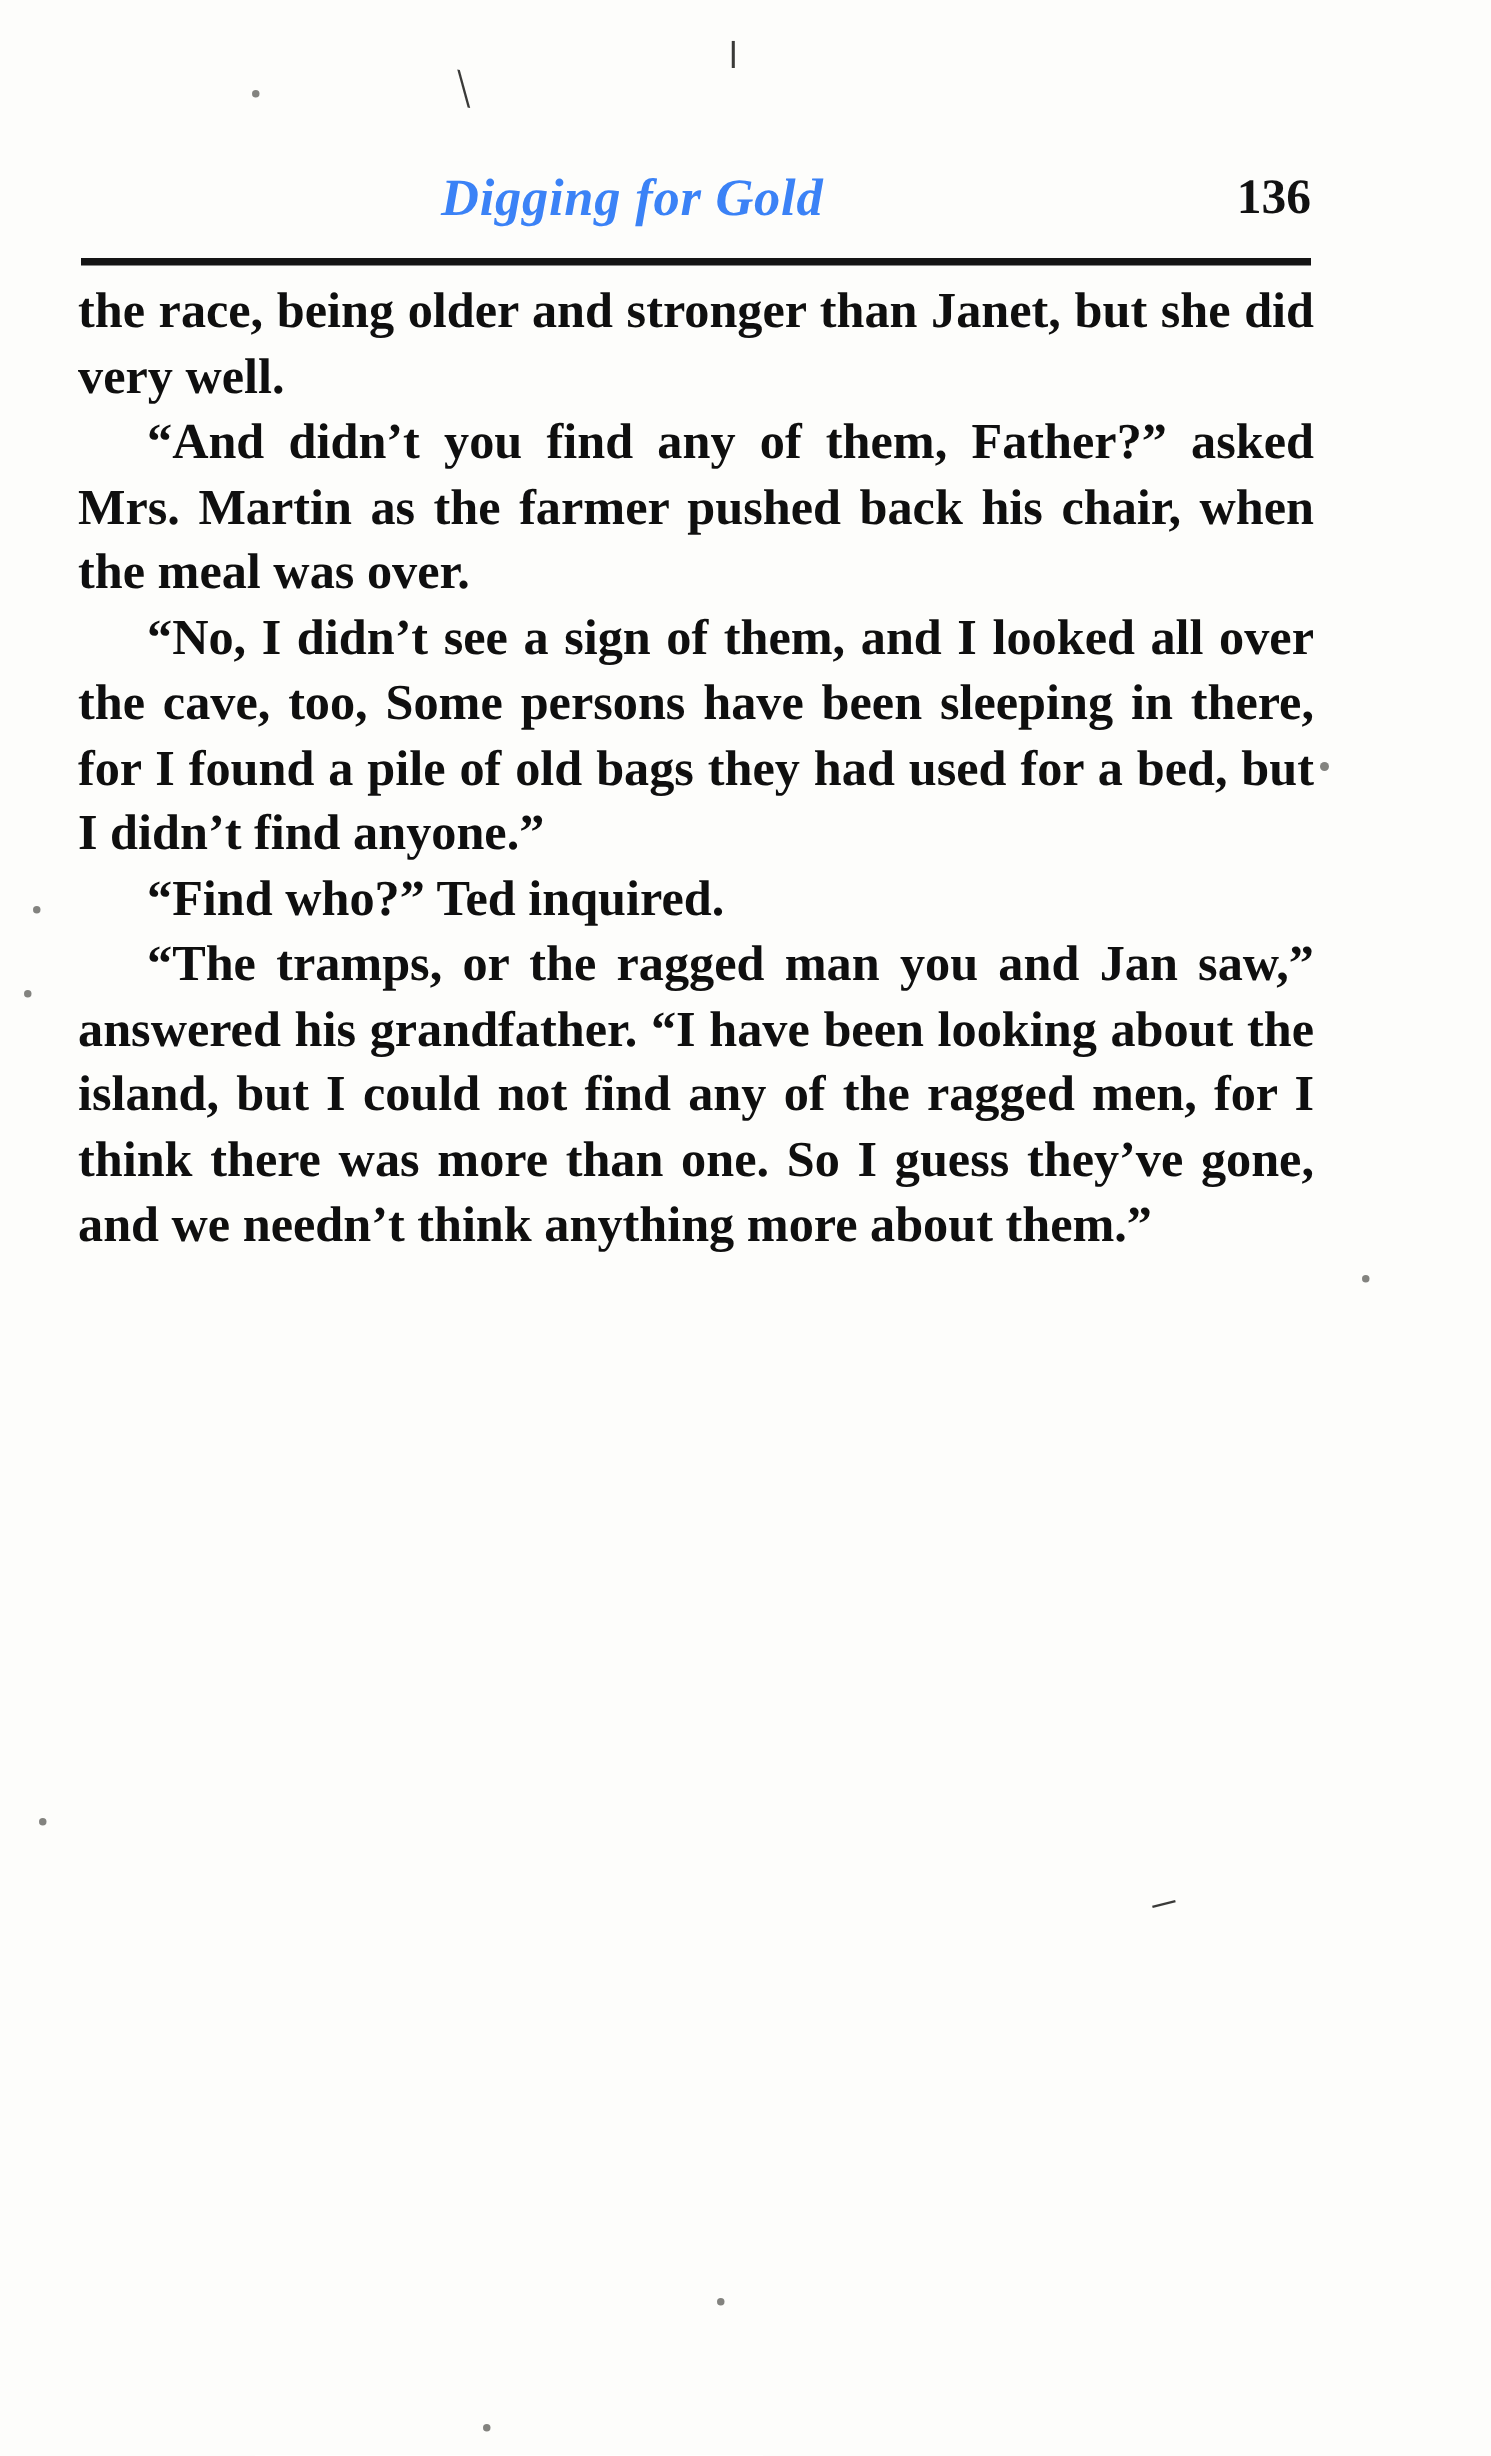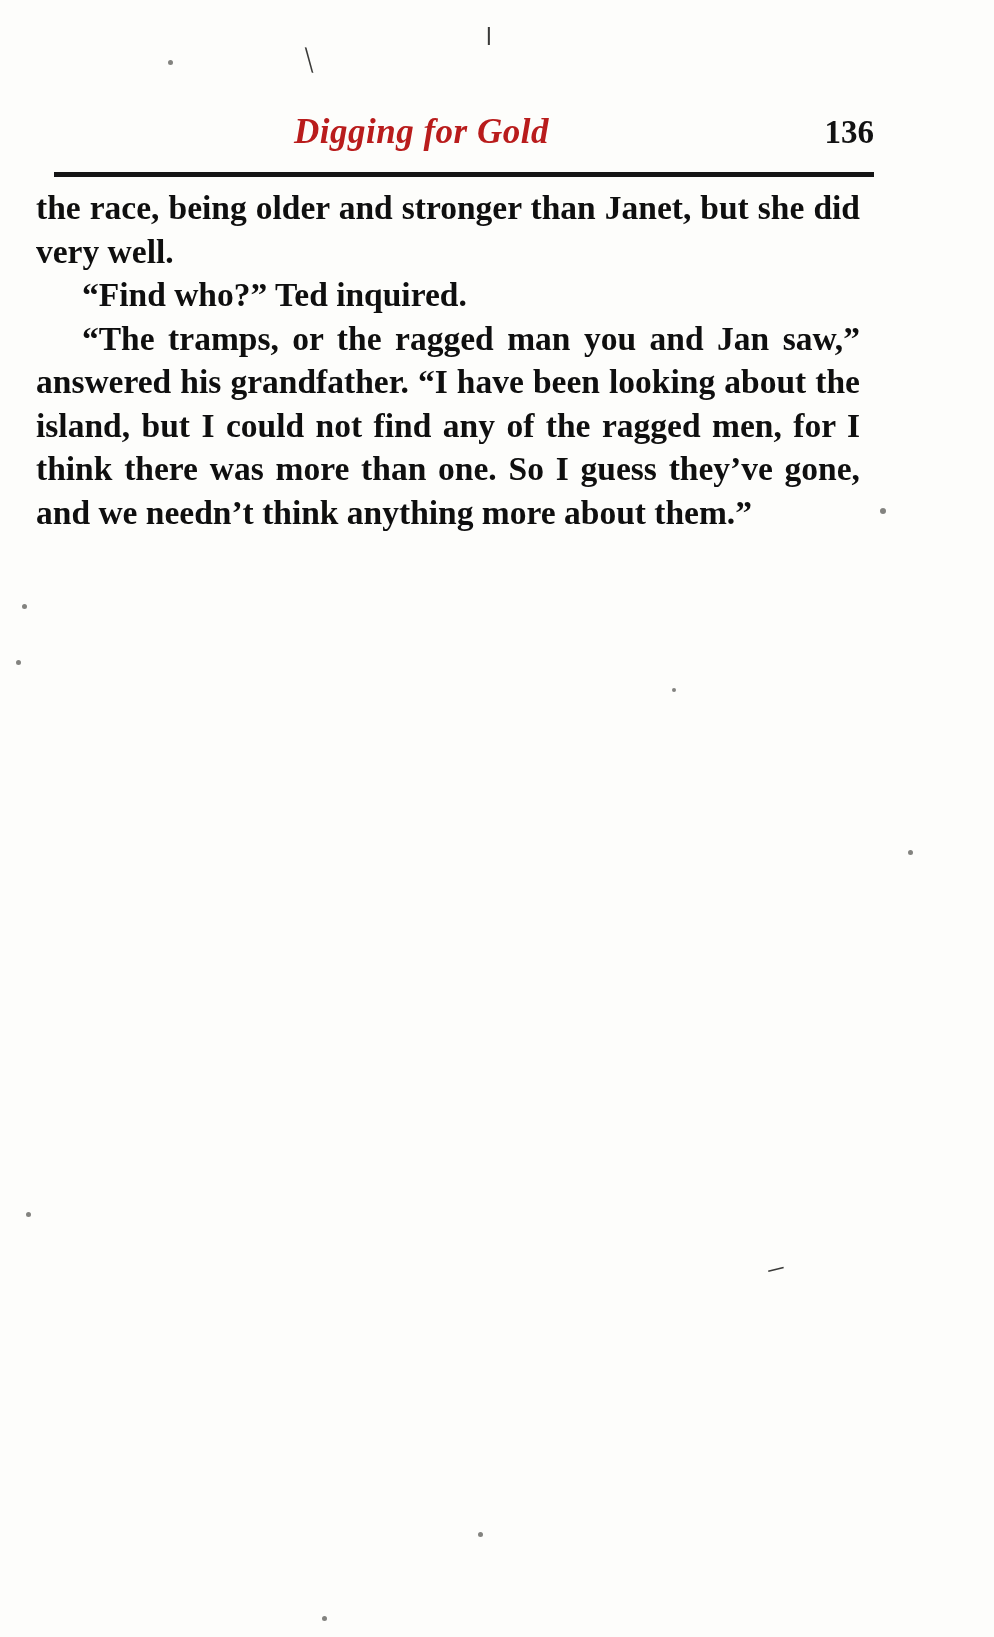--- a/index.html
+++ b/index.html
@@ -42,21 +42,21 @@
   }
   .header-title {
     position: absolute;
     left: 240px;
     top: 0;
     font-family: "Liberation Serif", serif;
     font-style: italic;
     font-weight: bold;
     font-size: 35px;
     letter-spacing: 0.5px;
-    color: #b91c1c;
+    color: #3b82f6;
     white-space: nowrap;
   }
   .header-page-number {
     position: absolute;
     right: 0;
     top: 2px;
     font-family: "Liberation Serif", serif;
     font-weight: bold;
     font-size: 33px;
     color: #121212;
@@ -65,21 +65,21 @@
     position: absolute;
     left: 54px;
     top: 172px;
     width: 820px;
     height: 5px;
     background: #151515;
   }
 
   .body-text {
     position: absolute;
-    left: 36px;
+    left: 52px;
     top: 186px;
     width: 824px;
     font-family: "Liberation Serif", serif;
     font-size: 33.5px;
     line-height: 43.5px;
     color: #0f0f0f;
     font-weight: 600;
     text-align: justify;
     -webkit-font-smoothing: none;
   }
@@ -130,17 +130,19 @@
   <div class="stray-mark" style="left:768px; top:1258px; font-size:22px; transform:rotate(-14deg);">─</div>
 
   <div class="header">
     <div class="header-title">Digging for Gold</div>
     <div class="header-page-number">136</div>
   </div>
   <div class="rule"></div>
 
   <div class="body-text">
     <p class="noindent">the race, being older and stronger than Janet, but she did very well.</p>
+    <p>“And didn’t you find any of them, Father?” asked Mrs. Martin as the farmer pushed back his chair, when the meal was over.</p>
+    <p>“No, I didn’t see a sign of them, and I looked all over the cave, too,  Some persons have been sleeping in there, for I found a pile of old bags they had used for a bed, but I didn’t find anyone.”</p>
     <p>“Find who?” Ted inquired.</p>
     <p>“The tramps, or the ragged man you and Jan saw,” answered his grandfather.  “I have been looking about the island, but I could not find any of the ragged men, for I think there was more than one.  So I guess they’ve gone, and we needn’t think anything more about them.”</p>
   </div>
 
 </div>
 
 </body></html>

